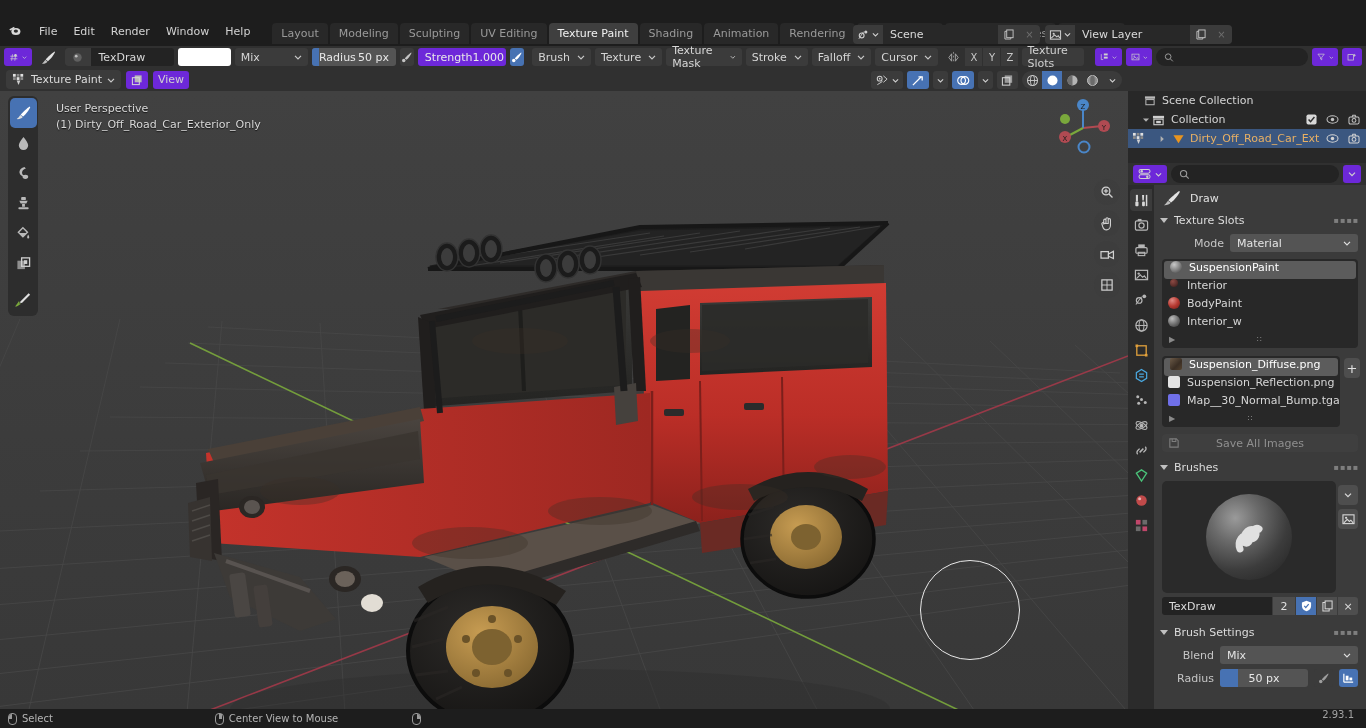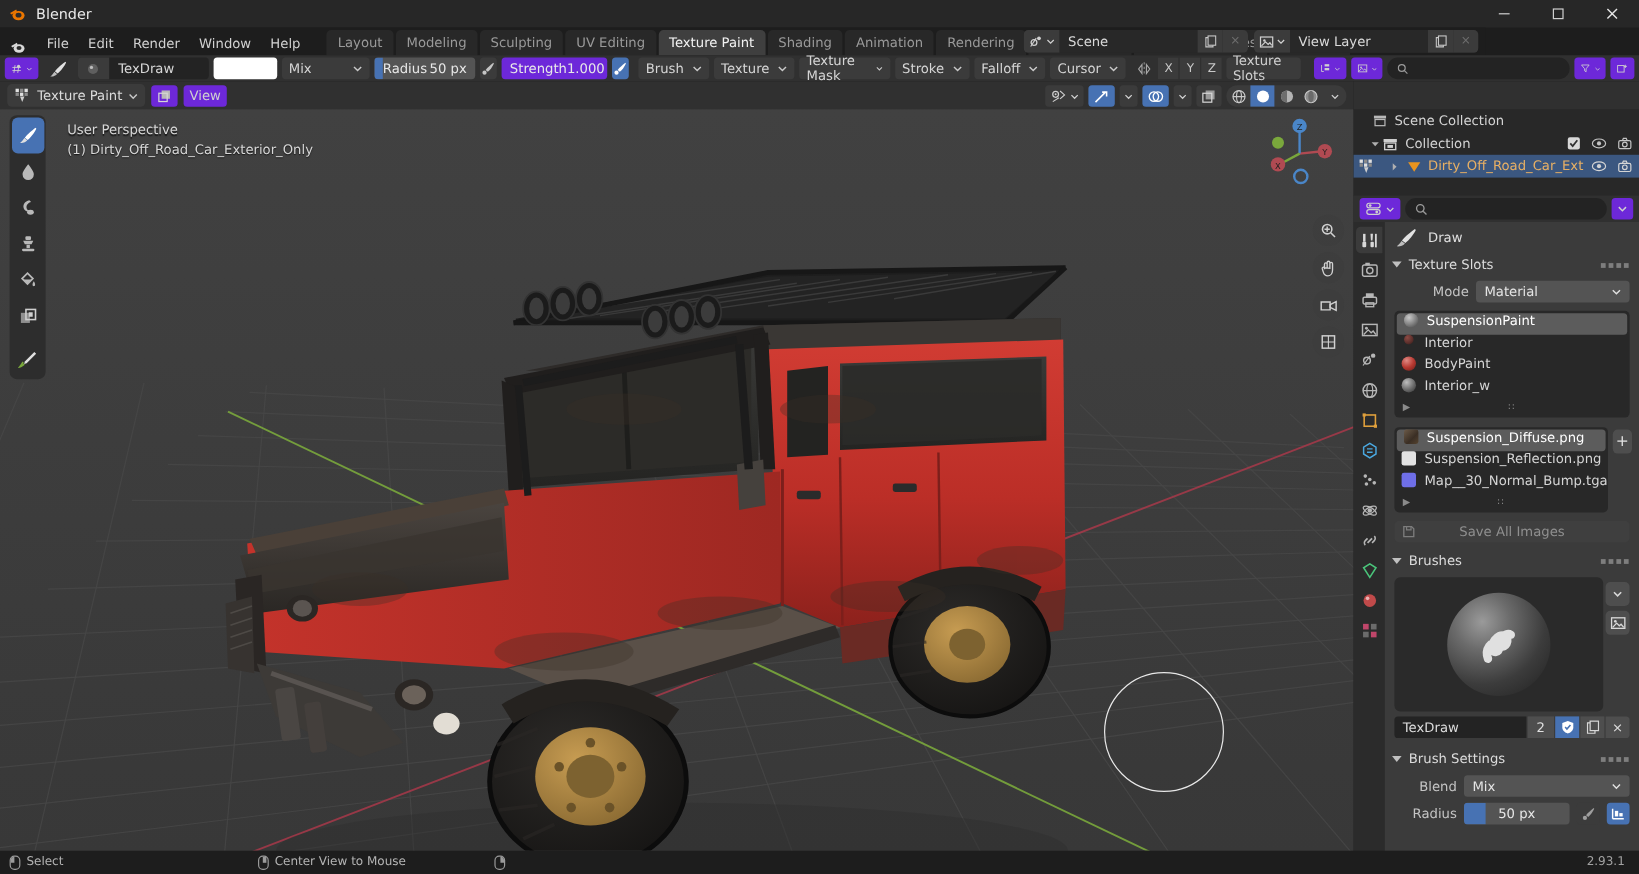--- a/index.html
+++ b/index.html
@@ -19,21 +19,21 @@
   }
   .titlebar .tlogo{ margin-left:7px; margin-right:8px; display:flex; }
   .titlebar .ttext{ font-size:12px; color:#e8e8e8; }
   .winbtns{ position:absolute; right:0; top:0; height:23px; display:flex; }
   .winbtn{ width:45px; height:23px; display:flex; align-items:center; justify-content:center;
            color:#d6d6d6; font-size:11px; }
 
   
   .topbar{
     position:absolute; left:0; top:23px; width:1238px; height:23px;
-    background:#1d1d1d; display:flex; align-items:flex-end;
+    background:#1d1d1d; display:flex; align-items:flex-start;
   }
   .blender-icon{ margin-left:8px; margin-right:9px; display:flex; }
   .menu-item{
     padding:0 8px; height:18px; line-height:18px; color:#d2d2d2; font-size:11px;
     border-radius:3px;
   }
   .ws-tabs{ display:flex; align-items:center; margin-left:14px; gap:2px; }
   .ws-tab{
     height:21px; line-height:21px; padding:0 9px; font-size:11px;
     color:#9a9a9a; background:#282828; border-radius:4px 4px 0 0;
@@ -193,65 +193,38 @@
   .brushrow .cnt{ width:22px; background:#4e4e4e; display:flex; align-items:center;
                   justify-content:center; color:#e0e0e0; font-size:11px; }
   .brushrow .b{ width:20px; background:#4e4e4e; display:flex; align-items:center;
                 justify-content:center; color:#d8d8d8; font-size:11px; }
   .brushrow .b.blue{ background:#4772b3; }
   .brushrow .b.last{ border-radius:0 3px 3px 0; }
 
   
   .statusbar{
     position:absolute; left:0; bottom:0; width:1366px; height:19px;
-    background:#1d1d1d; display:flex; align-items:center; gap:7px; padding-left:8px;
+    background:#1d1d1d; display:flex; gap:7px; padding-left:8px;
     color:#b4b4b4; font-size:10px;
   }
   .sb-item{ display:flex; align-items:center; gap:5px; }
   .mouse{ width:9px; height:12px; border:1px solid #9a9a9a; border-radius:4px; position:relative; }
   .mouse i{ position:absolute; width:3px; height:5px; background:#9a9a9a; top:0; }
   .mouse.l i{ left:0; border-radius:3px 0 0 0; }
   .mouse.m i{ left:3px; }
   .mouse.r i{ right:0; border-radius:0 3px 0 0; }
   .ver{ position:absolute; right:12px; color:#a2a2a2; font-size:10px; }
 
   svg{ display:block; }
 </style>
 </head>
 <body>
 
 <div class="app">
 
-  <div class="titlebar">
-    <span class="tlogo">
-      <svg width="15" height="15" viewBox="0 0 16 16">
-        <ellipse cx="9" cy="9.6" rx="5.4" ry="4.2" fill="#ea7600"></ellipse>
-        <ellipse cx="9" cy="9.2" rx="2.6" ry="2.1" fill="#2b2b2b"></ellipse>
-        <path d="M1.5 7.2 L7 4.2 L7.6 6 L2.6 8.6 Z" fill="#ea7600"></path>
-      </svg>
-    </span>
-    <span class="ttext">Blender</span>
-    <div class="winbtns">
-      <div class="winbtn">
-        <svg width="11" height="11" viewBox="0 0 11 11">
-            <rect x="1" y="5" width="9" height="1" fill="#d0d0d0"></rect>
-          </svg>
-      </div>
-      <div class="winbtn">
-        <svg width="11" height="11" viewBox="0 0 11 11">
-            <rect x="1.5" y="1.5" width="8" height="8" fill="none" stroke="#d0d0d0" stroke-width="1"></rect>
-          </svg>
-      </div>
-      <div class="winbtn close">
-        <svg width="11" height="11" viewBox="0 0 11 11">
-            <path d="M1.5 1.5 L9.5 9.5 M9.5 1.5 L1.5 9.5" stroke="#e4e4e4" stroke-width="1.2"></path>
-          </svg>
-      </div>
-    </div>
-  </div>
 
   <div class="topbar">
     <span class="blender-icon">
       <svg width="14" height="14" viewBox="0 0 16 16">
         <ellipse cx="9" cy="9.6" rx="5.2" ry="4" fill="#d9d9d9"></ellipse>
         <ellipse cx="9" cy="9.2" rx="2.4" ry="1.9" fill="#2b2b2b"></ellipse>
         <path d="M1.5 7.2 L7 4.2 L7.6 6 L2.6 8.6 Z" fill="#d9d9d9"></path>
       </svg>
     </span>
     <div class="menu-item">File</div>

